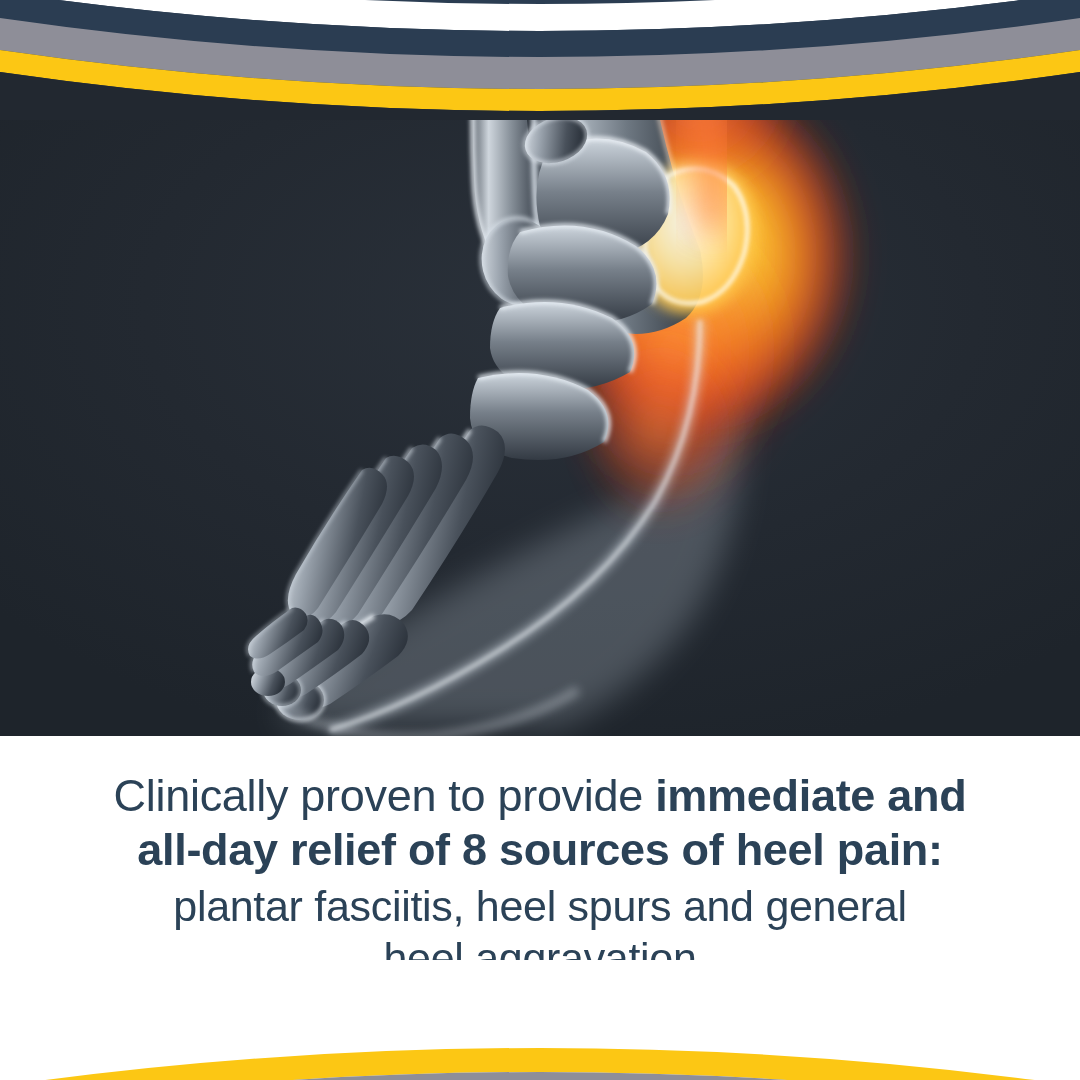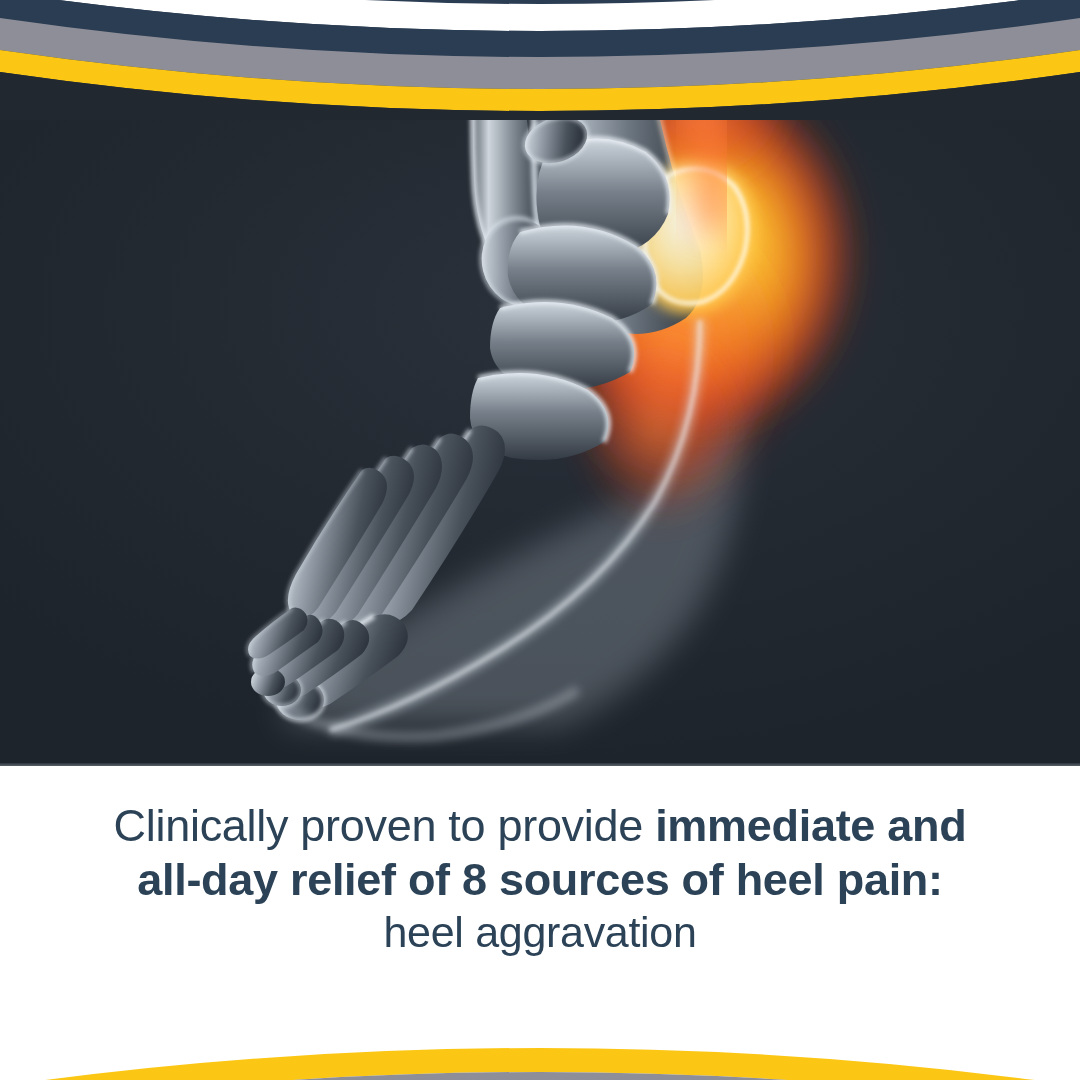--- a/index.html
+++ b/index.html
@@ -41,21 +41,21 @@
     position:absolute; left:0; width:1080px;
     pointer-events:none;
   }
   .arc-top   { top:0;    height:120px; }
   .arc-bottom{ bottom:0; height:120px; }
   .arc-svg { display:block; width:1080px; height:120px; }
 
   
   .text-panel {
     position:absolute;
-    left:0; top:766px;
+    left:0; top:736px;
     width:1080px; height:314px;
     background:#ffffff;
     display:flex;
     flex-direction:column;
     align-items:center;
     justify-content:flex-start;
     padding-top:34px;
   }
   .tagline-line {
     width:1010px;
@@ -261,20 +261,21 @@
         <path d="M690 40 Q716 140 712 230" fill="none" stroke="#ff7a3a" stroke-width="34" filter="url(#softBlur)"></path>
       </g>
     </svg>
   </div>
 
   <div class="text-panel">
     <div class="tagline-line l1">
       <span>Clinically proven to provide </span><span class="bold">immediate and</span>
     </div>
     <div class="tagline-line l2">all-day relief of 8 sources of heel pain:</div>
+    <div class="tagline-line l3">plantar fasciitis, heel spurs and general</div>
     <div class="tagline-line l4">heel aggravation</div>
   </div>
 
   <div class="arc-top">
     <svg class="arc-svg" viewBox="0 0 1080 120" preserveAspectRatio="none">
 
       <path d="M0 0 H1080 V120 H0 Z" fill="#2b3d52"></path>
 
       <path d="M-40 -40 Q540 48 1120 -40 L1120 -14 Q540 76 -40 -14 Z" fill="#ffffff"></path>
 

